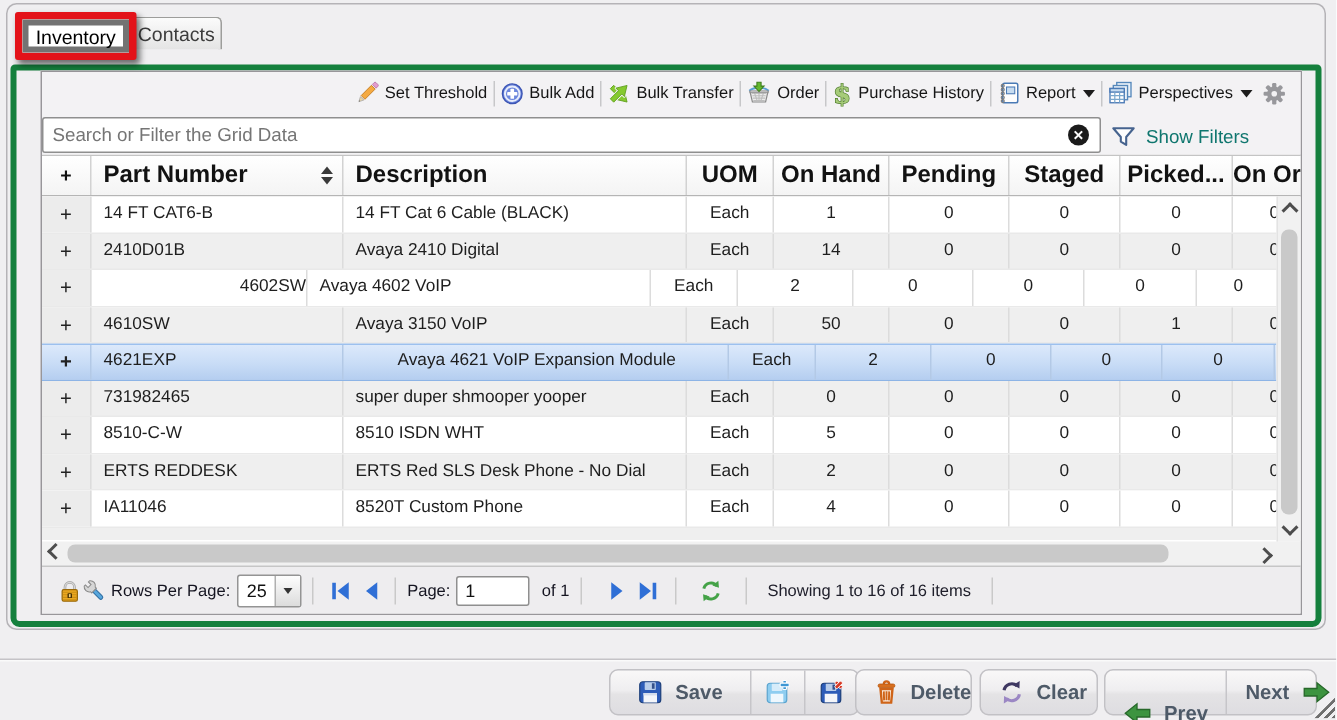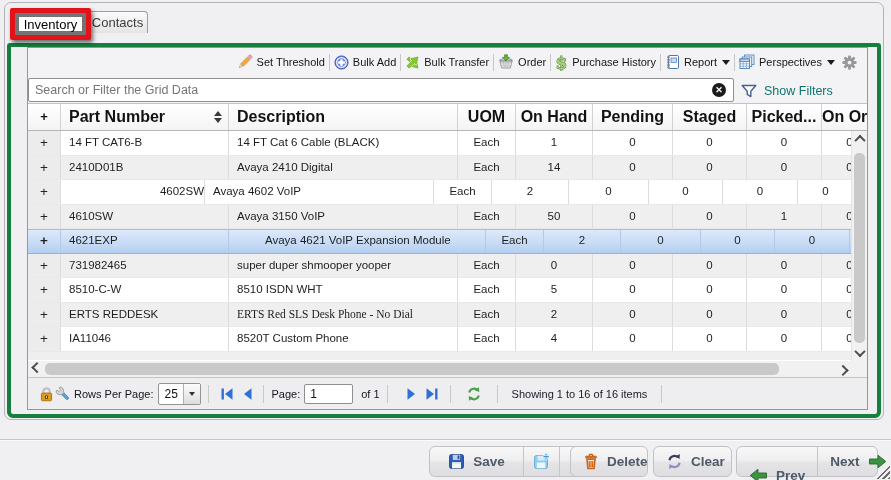--- a/index.html
+++ b/index.html
@@ -350,21 +350,21 @@
                 <div class="cell c-center" style="width: 58px;">Each</div>
                 <div class="cell c-center" style="width: 77px;">5</div>
                 <div class="cell c-center" style="width: 80px;">0</div>
                 <div class="cell c-center" style="width: 74px;">0</div>
                 <div class="cell c-center" style="width: 75px;">0</div>
                 <div class="cell c-center" style="width: 56px;">0</div>
               </div>
               <div class="grow alt">
                 <div class="cell c-plus" style="width: 33px;">+</div>
                 <div class="cell c-left" style="width: 168px;">ERTS REDDESK</div>
-                <div class="cell c-left" style="width: 229px; font-family: Liberation Serif, serif;">ERTS Red SLS Desk Phone - No Dial</div>
+                <div class="cell c-left" style="width: 229px;">ERTS Red SLS Desk Phone - No Dial</div>
                 <div class="cell c-center" style="width: 58px;">Each</div>
                 <div class="cell c-center" style="width: 77px;">2</div>
                 <div class="cell c-center" style="width: 80px;">0</div>
                 <div class="cell c-center" style="width: 74px;">0</div>
                 <div class="cell c-center" style="width: 75px;">0</div>
                 <div class="cell c-center" style="width: 56px;">0</div>
               </div>
               <div class="grow">
                 <div class="cell c-plus" style="width: 33px;">+</div>
                 <div class="cell c-left" style="width: 168px;">IA11046</div>
@@ -469,21 +469,21 @@
           <span class="showing">Showing 1 to 16 of 16 items</span>
           <i class="psep"></i>
         </div>
 
       </div>
     </div>
   </div>
 
   <div class="footer-divider"></div>
 
-  <div class="fgroup" style="left:429px;width:167px;">
+  <div class="fgroup" style="left:406px;width:167px;">
     <div class="fseg" style="flex:1;">
       <span class="ico">
         <svg width="17" height="17" viewBox="0 0 17 17">
           <rect x="1.5" y="1.5" width="14" height="14" rx="2" fill="#2d5cb8" stroke="#1d3f7a" stroke-width="0.8"></rect>
           <rect x="4.8" y="1.8" width="7.4" height="5.2" rx="0.5" fill="#b9cdea"></rect>
           <rect x="9.6" y="2.5" width="1.8" height="3.7" fill="#34518c"></rect>
           <rect x="4" y="9" width="9" height="6.3" fill="#f4f6fa"></rect>
           <rect x="4" y="9" width="9" height="1.6" fill="#d4ddec"></rect>
         </svg>
       </span>

